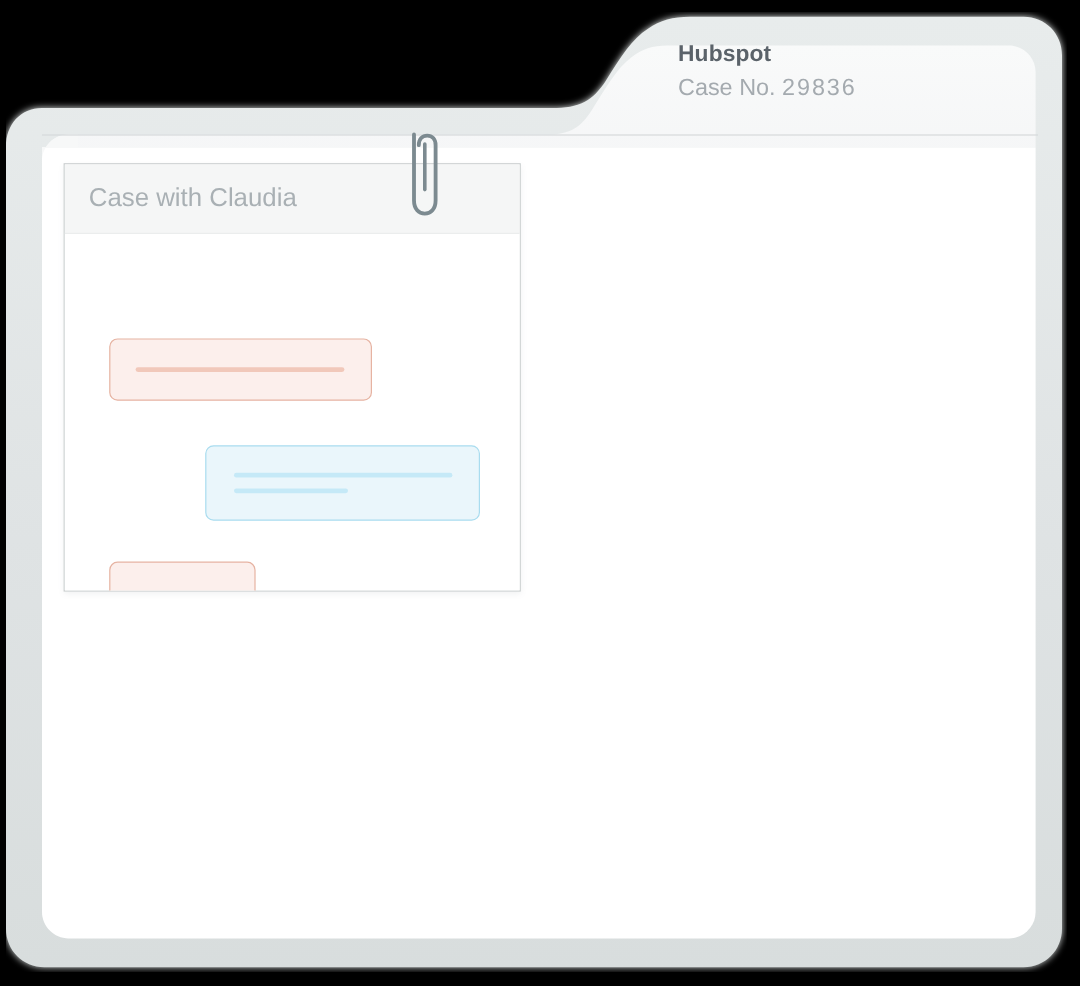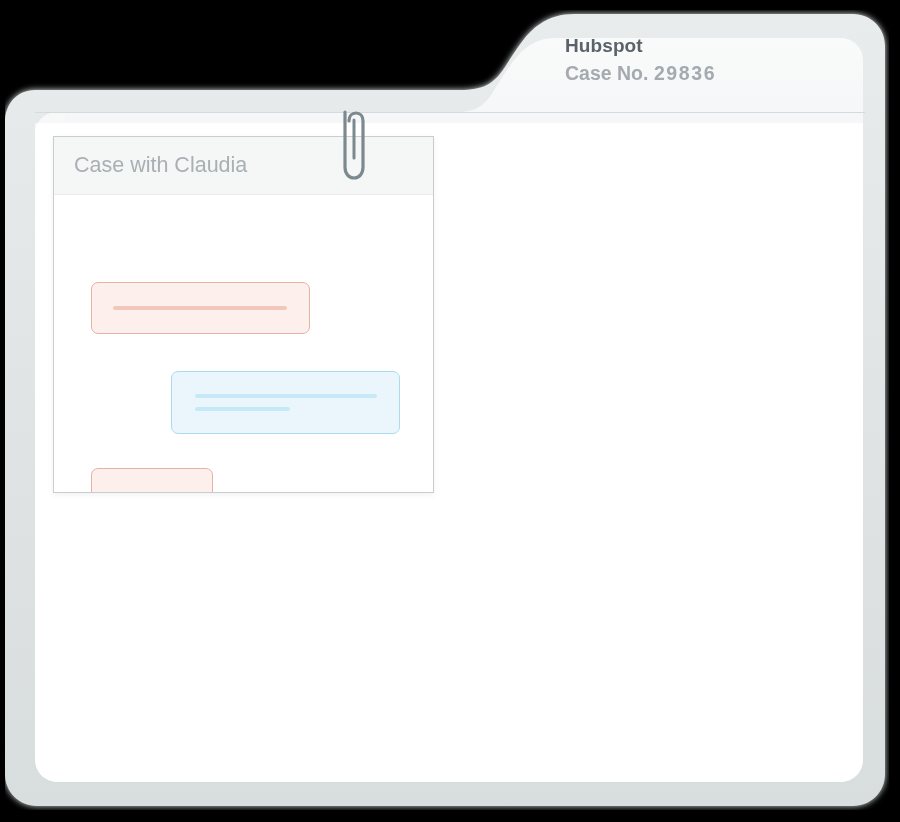--- a/index.html
+++ b/index.html
@@ -57,21 +57,21 @@
   .tab-title {
     font-size: 19px;
     font-weight: bold;
     color: #5b636a;
     letter-spacing: 0.1px;
     margin: 0 0 9px 0;
     white-space: nowrap;
   }
   .tab-subtitle {
     font-size: 19.5px;
-    font-weight: bold;
+    font-weight: normal;
     color: #a4aaaf;
     margin: 0;
     white-space: nowrap;
   }
   .tab-subtitle .case-num {
     letter-spacing: 1.6px;
   }
 
   
   .header-divider {

